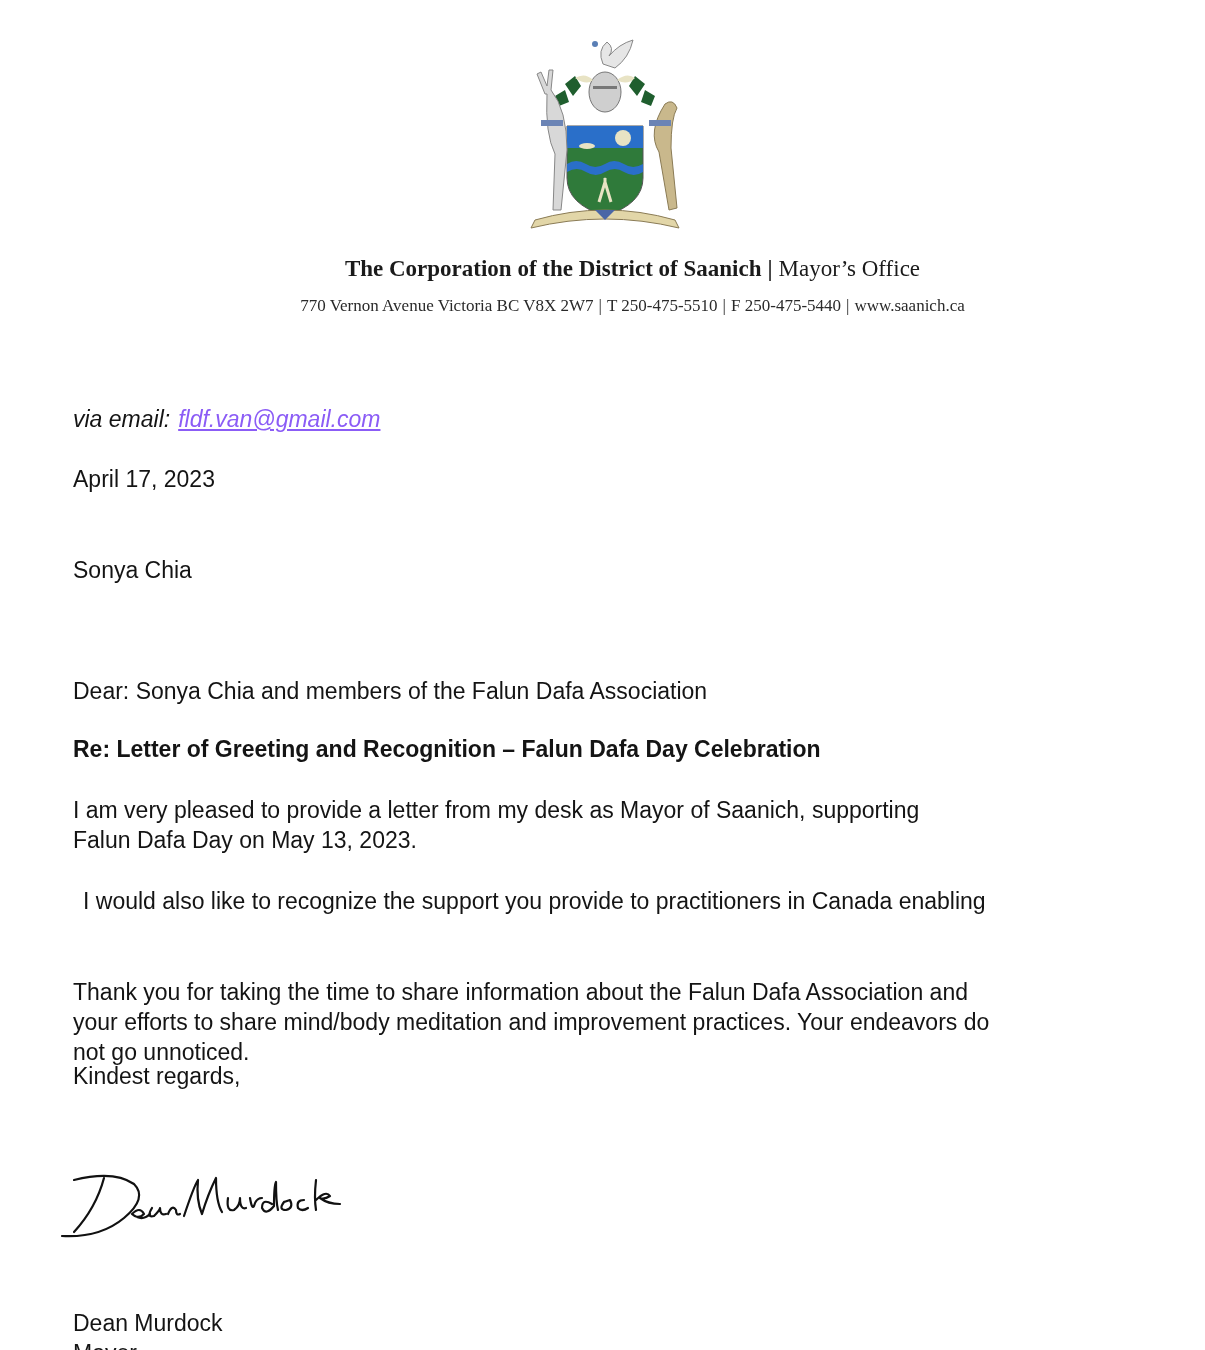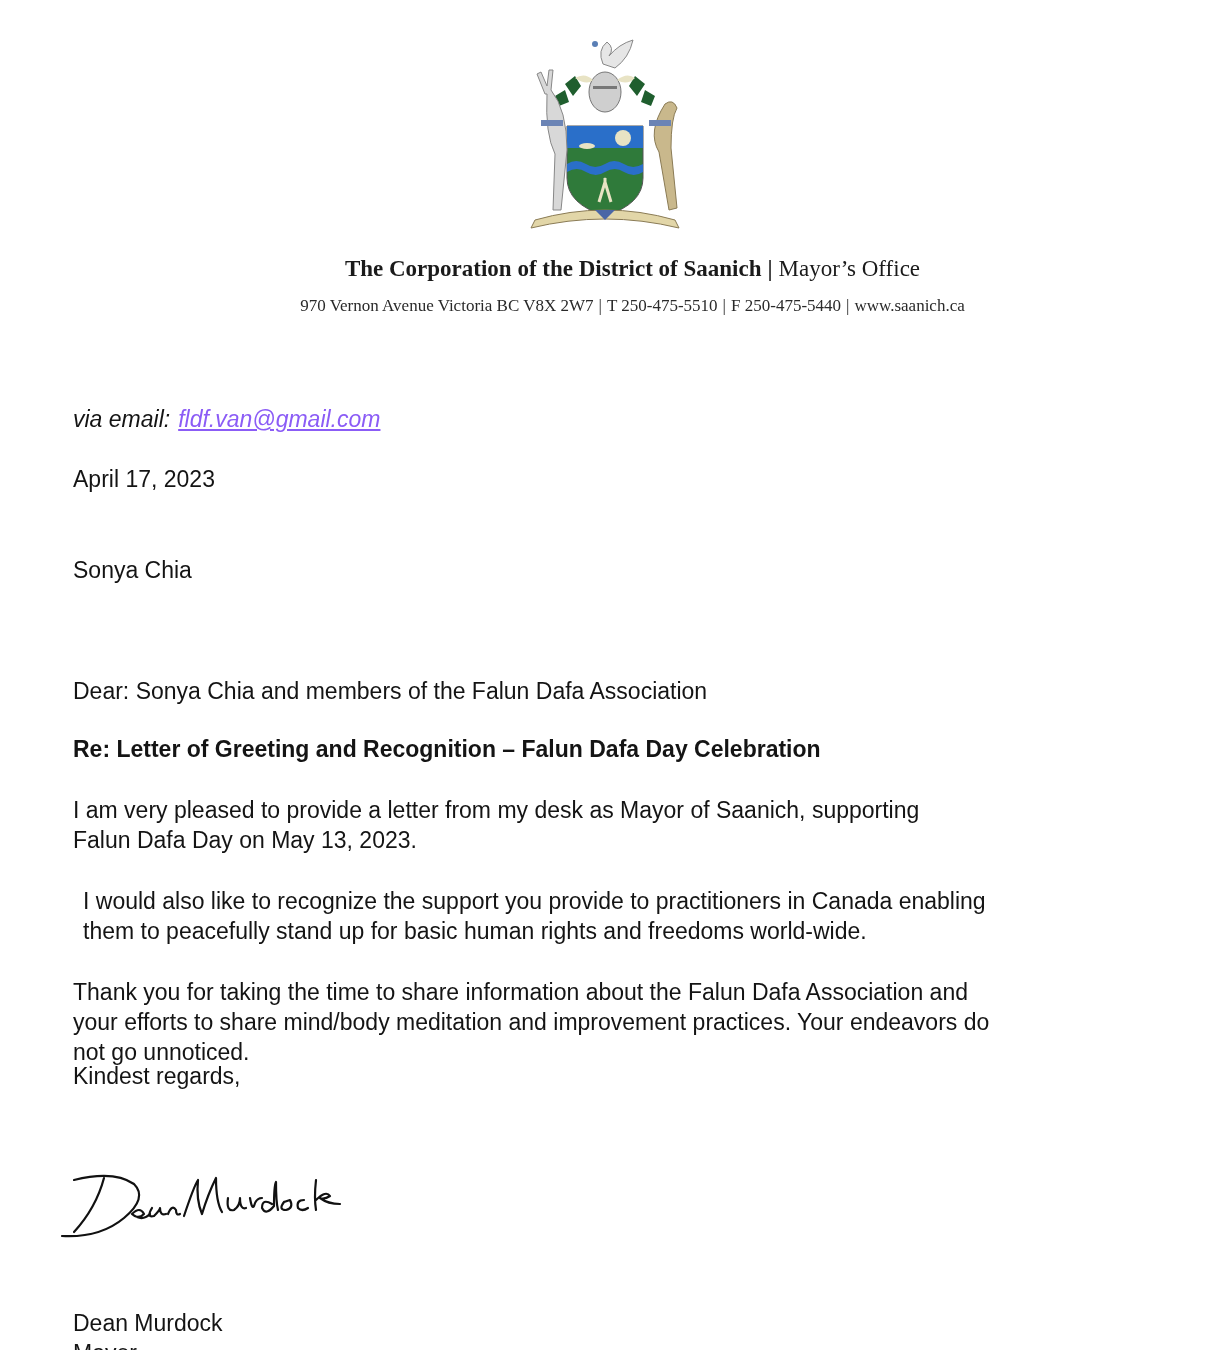--- a/index.html
+++ b/index.html
@@ -57,40 +57,39 @@
   <rect x="134" y="86" width="22" height="6" fill="#6b84b5"></rect>
 
   <path d="M20 186 q70 -20 140 0 l4 8 q-74 -18 -148 0 z" fill="#e2d6a8" stroke="#8a7b55" stroke-width="1"></path>
   <path d="M80 176 l10 10 l10 -10" fill="#4a66a6"></path>
 </svg>
 
 <div class="lh-title">
   <span class="corp">The Corporation of the District of Saanich</span><span class="sep">|</span><span class="office">Mayor’s Office</span>
 </div>
 <div class="lh-addr">
-  <span>970 Vernon Avenue Victoria BC V8X 2W7</span><span class="sep">|</span><span>T 250-475-5510</span><span class="sep">|</span><span>F 250-475-5440</span><span class="sep">|</span><span>www.saanich.ca</span>
+  <span>770 Vernon Avenue Victoria BC V8X 2W7</span><span class="sep">|</span><span>T 250-475-5510</span><span class="sep">|</span><span>F 250-475-5440</span><span class="sep">|</span><span>www.saanich.ca</span>
 </div>
 
 <div class="body">
   <div class="blk via">
     <span>via email:</span><a>fldf.van@gmail.com</a>
   </div>
   <div class="blk date">April 17, 2023</div>
   <div class="blk recip">
     <div>Sonya Chia</div>
   </div>
   <div class="blk salute">Dear: Sonya Chia and members of the Falun Dafa Association</div>
   <div class="blk re">Re: Letter of Greeting and Recognition – Falun Dafa Day Celebration</div>
   <div class="blk p1">
     <div>I am very pleased to provide a letter from my desk as Mayor of Saanich, supporting</div>
     <div>Falun Dafa Day on May 13, 2023.</div>
   </div>
   <div class="blk p2">
     <div>I would also like to recognize the support you provide to practitioners in Canada enabling</div>
-    <div>them to peacefully stand up for basic human rights and freedoms world-wide.</div>
   </div>
   <div class="blk p3">
     <div>Thank you for taking the time to share information about the Falun Dafa Association and</div>
     <div>your efforts to share mind/body meditation and improvement practices. Your endeavors do</div>
     <div>not go unnoticed.</div>
   </div>
   <div class="blk closing">Kindest regards,</div>
   <div class="blk signer">
     <div>Dean Murdock</div>
     <div>Mayor</div>

